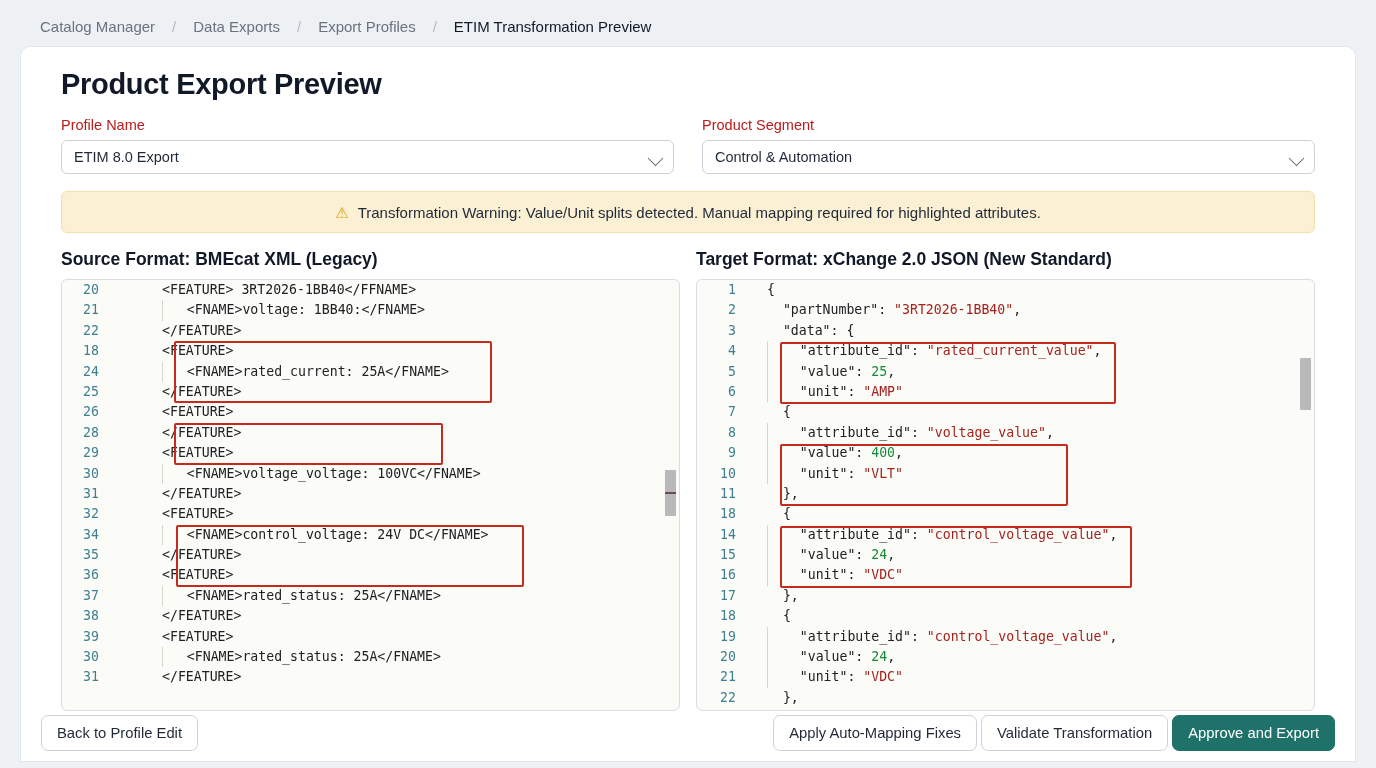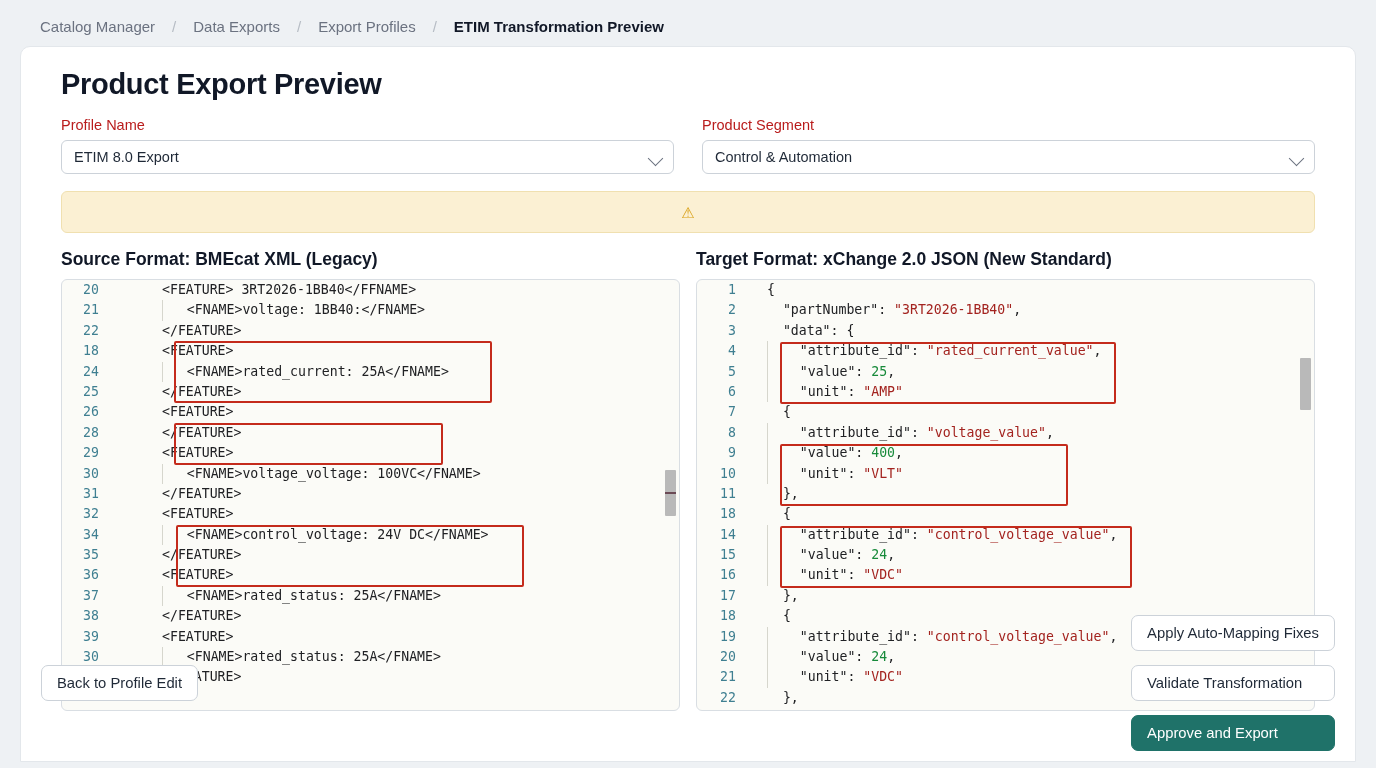--- a/index.html
+++ b/index.html
@@ -14,21 +14,21 @@
   
   .breadcrumb {
     height: 52px;
     display: flex;
     align-items: center;
     padding-left: 40px;
     font-size: 15px;
     gap: 17px;
   }
   .crumb { color: #6b7280; white-space: nowrap; }
-  .crumb.active { color: #111827; font-weight: 700; }
+  .crumb.active { color: #111827; font-weight: 400; }
   .crumb-sep { color: #b6bcc4; }
 
   
   .card {
     position: absolute;
     left: 20px; top: 46px;
     width: 1336px; height: 716px;
     background: #ffffff;
     border: 1px solid #e3e7eb;
     border-radius: 10px 10px 0 0;
@@ -199,21 +199,21 @@
 
   
   .footer {
     position: absolute;
     left: 20px; right: 20px;
     bottom: 10px;
     display: flex;
     align-items: center;
     justify-content: space-between;
   }
-  .footer-right { display: flex; gap: 14px; flex-direction: column; }
+  .footer-right { display: flex; gap: 4px; }
   .btn {
     height: 36px;
     padding: 12px 15px;
     border-radius: 7px;
     border: 1px solid #ccd2d9;
     background: #fff;
     color: #1f2937;
     font-size: 14.8px;
     font-family: "Liberation Sans", sans-serif;
     cursor: pointer;
@@ -255,20 +255,21 @@
       <div class="field-label">Product Segment</div>
       <div class="select-box">
         <span>Control &amp; Automation</span>
         <span class="chevron"></span>
       </div>
     </div>
   </div>
 
   <div class="warning">
     <span class="warn-icon">⚠</span>
+    <span>Transformation Warning: Value/Unit splits detected. Manual mapping required for highlighted attributes.</span>
   </div>
 
   <div class="panels">
 
     <div class="panel">
       <div class="panel-title">Source Format: BMEcat XML (Legacy)</div>
       <div class="code-box">
         <div class="code-scroll" id="src-lines">
             <div class="code-line"><div class="ln">20</div><div class="gutter-l"></div><div class="gutter-l2"></div><div class="gutter-l3"></div><div class="code-text">&lt;FEATURE&gt; 3RT2026-1BB40&lt;/FFNAME&gt;</div></div>
             <div class="code-line"><div class="ln">21</div><div class="gutter-l"></div><div class="gutter-l2"></div><div class="gutter-l3"></div><div class="code-text"><span class="indent-bar"></span>   &lt;FNAME&gt;voltage: 1BB40:&lt;/FNAME&gt;</div></div>

